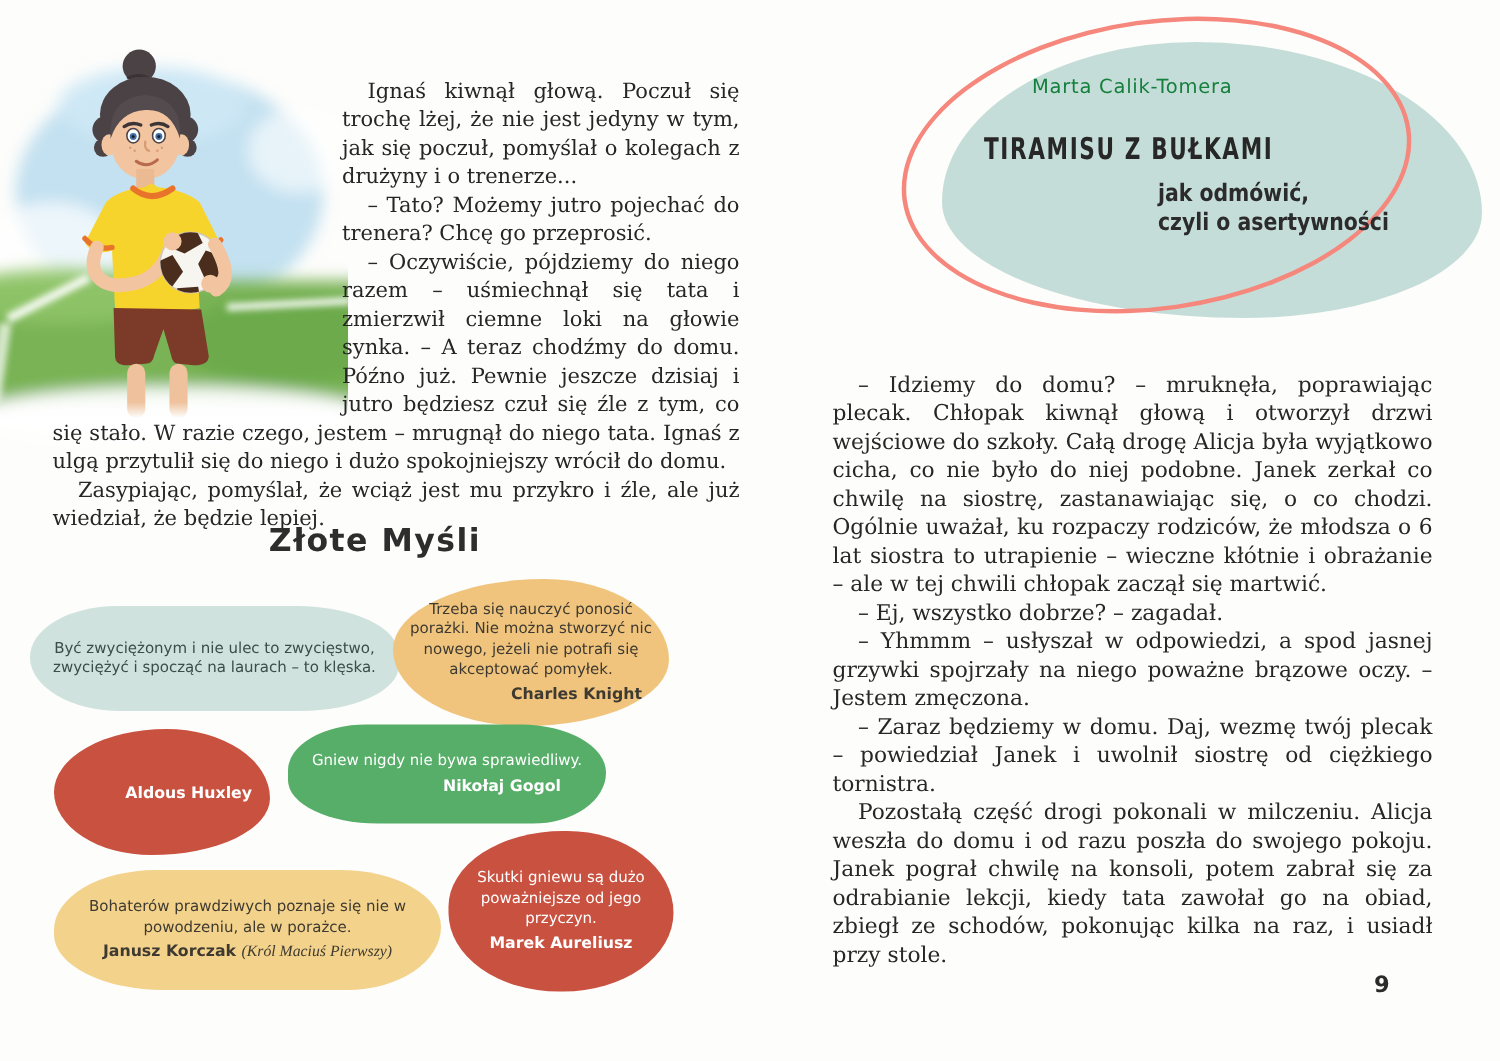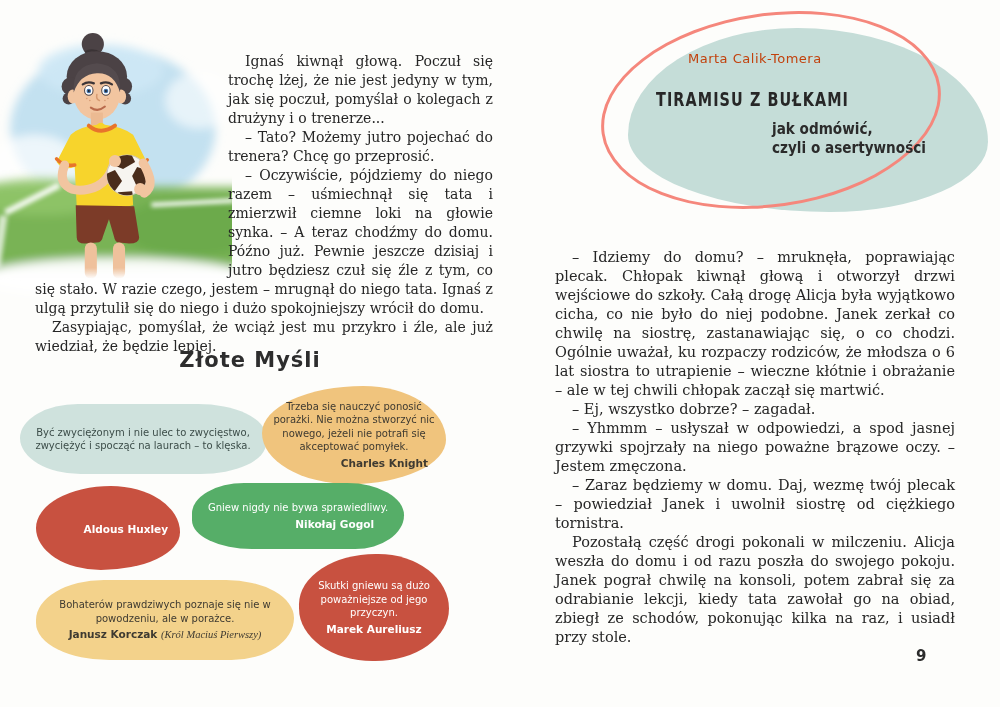--- a/index.html
+++ b/index.html
@@ -54,21 +54,21 @@
     position:absolute;left:128px;top:28px;width:360px;height:184px;
     border-radius:47% 53% 44% 56% / 58% 62% 38% 42%;
   }
   .title-outline{
     position:absolute;left:100px;top:13px;width:336px;height:188px;
     border:3px solid;border-radius:50%;transform:rotate(-8deg);
     background:transparent;
   }
   .chapter-author{
     position:absolute;left:188px;top:51px;
-    font-family:"DejaVu Sans", sans-serif;font-size:13px;letter-spacing:.5px;color:#c2410c;
+    font-family:"DejaVu Sans", sans-serif;font-size:13px;letter-spacing:.5px;color:#15803d;
   }
   .chapter-title{
     position:absolute;left:156px;top:87px;white-space:nowrap;
     font-family:"DejaVu Sans", sans-serif;font-weight:bold;font-size:20px;
     letter-spacing:1.5px;color:#272727;transform:scaleX(.72);transform-origin:left center;
   }
   .chapter-subtitle{
     position:absolute;left:272px;top:119px;white-space:nowrap;
     font-family:"DejaVu Sans", sans-serif;font-weight:bold;font-size:16px;
     line-height:19px;color:#2b2b2b;transform:scaleX(.85);transform-origin:left top;

